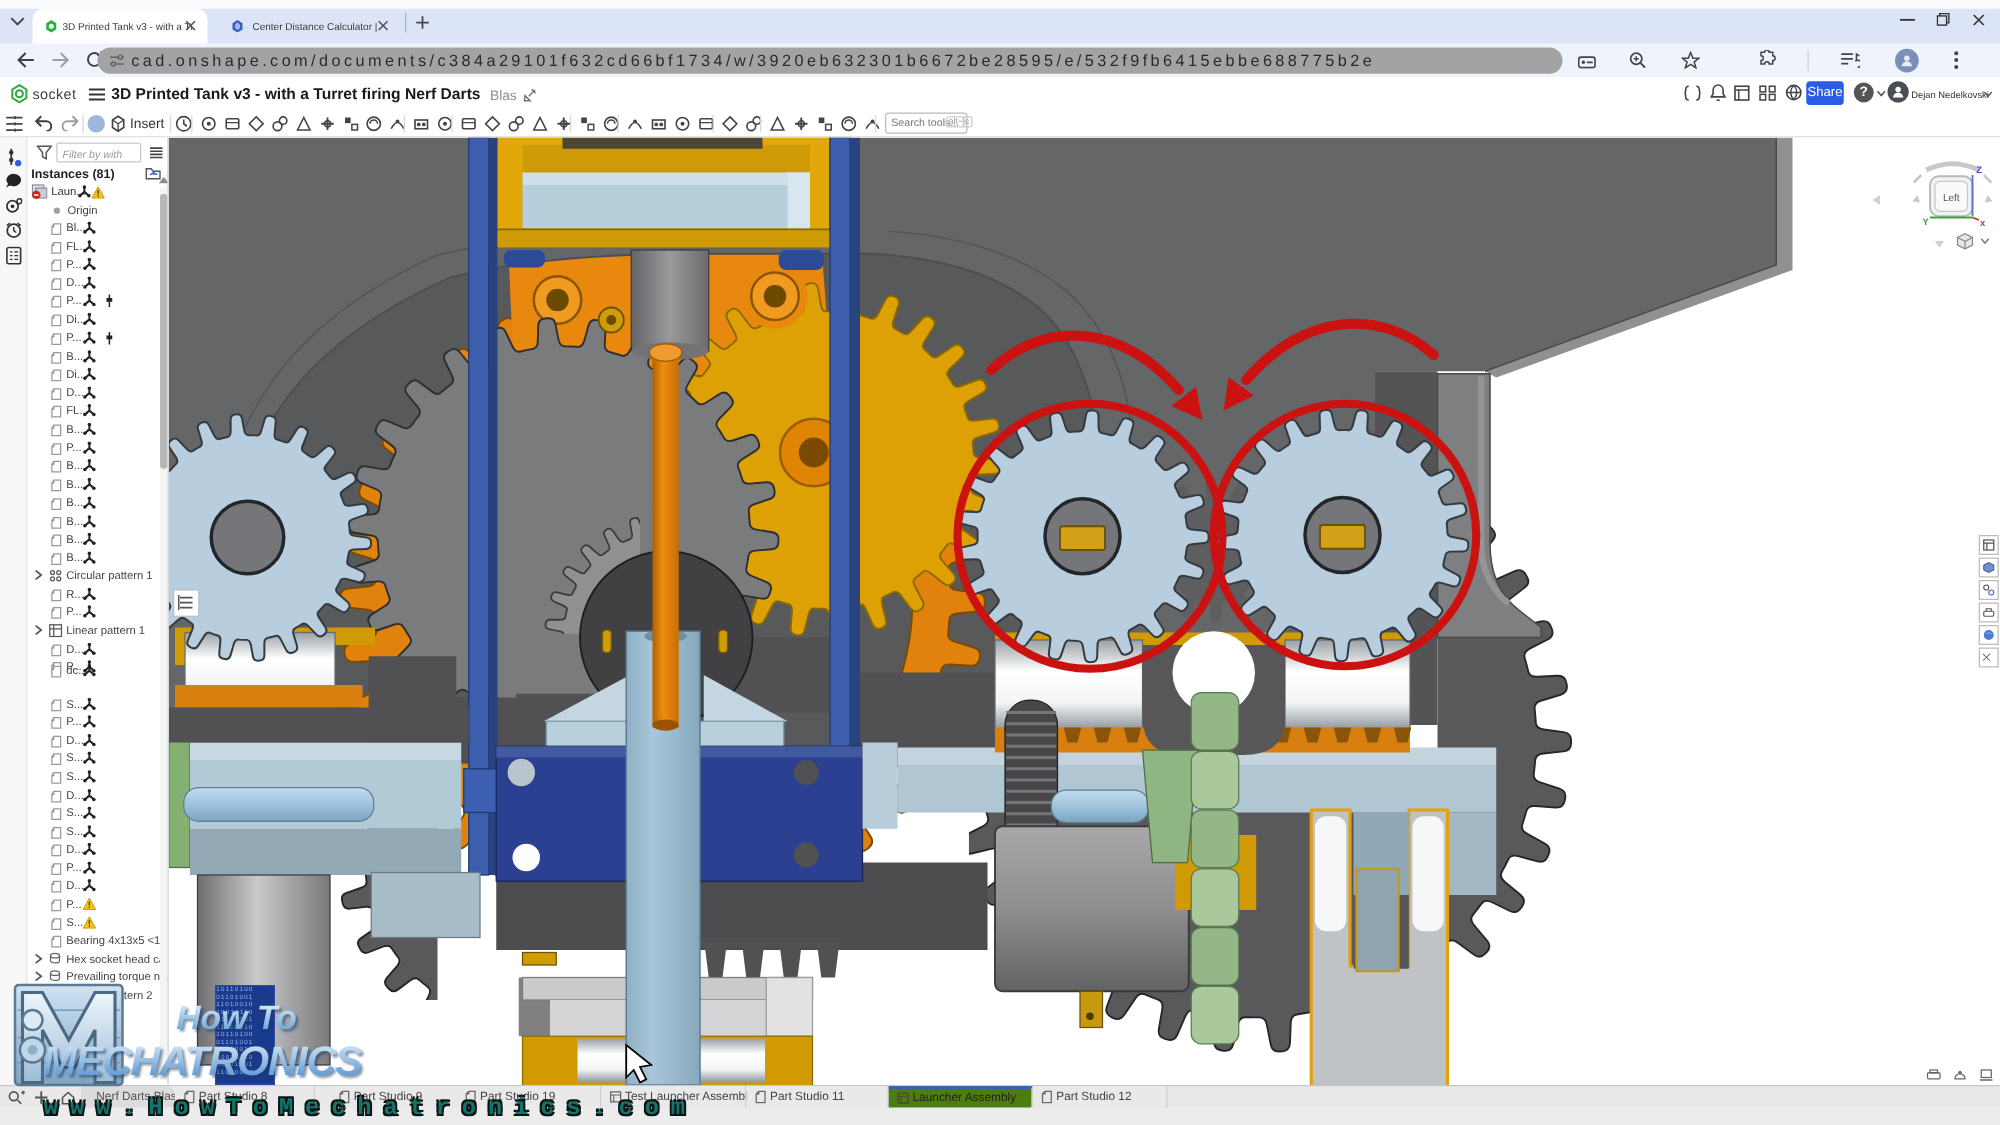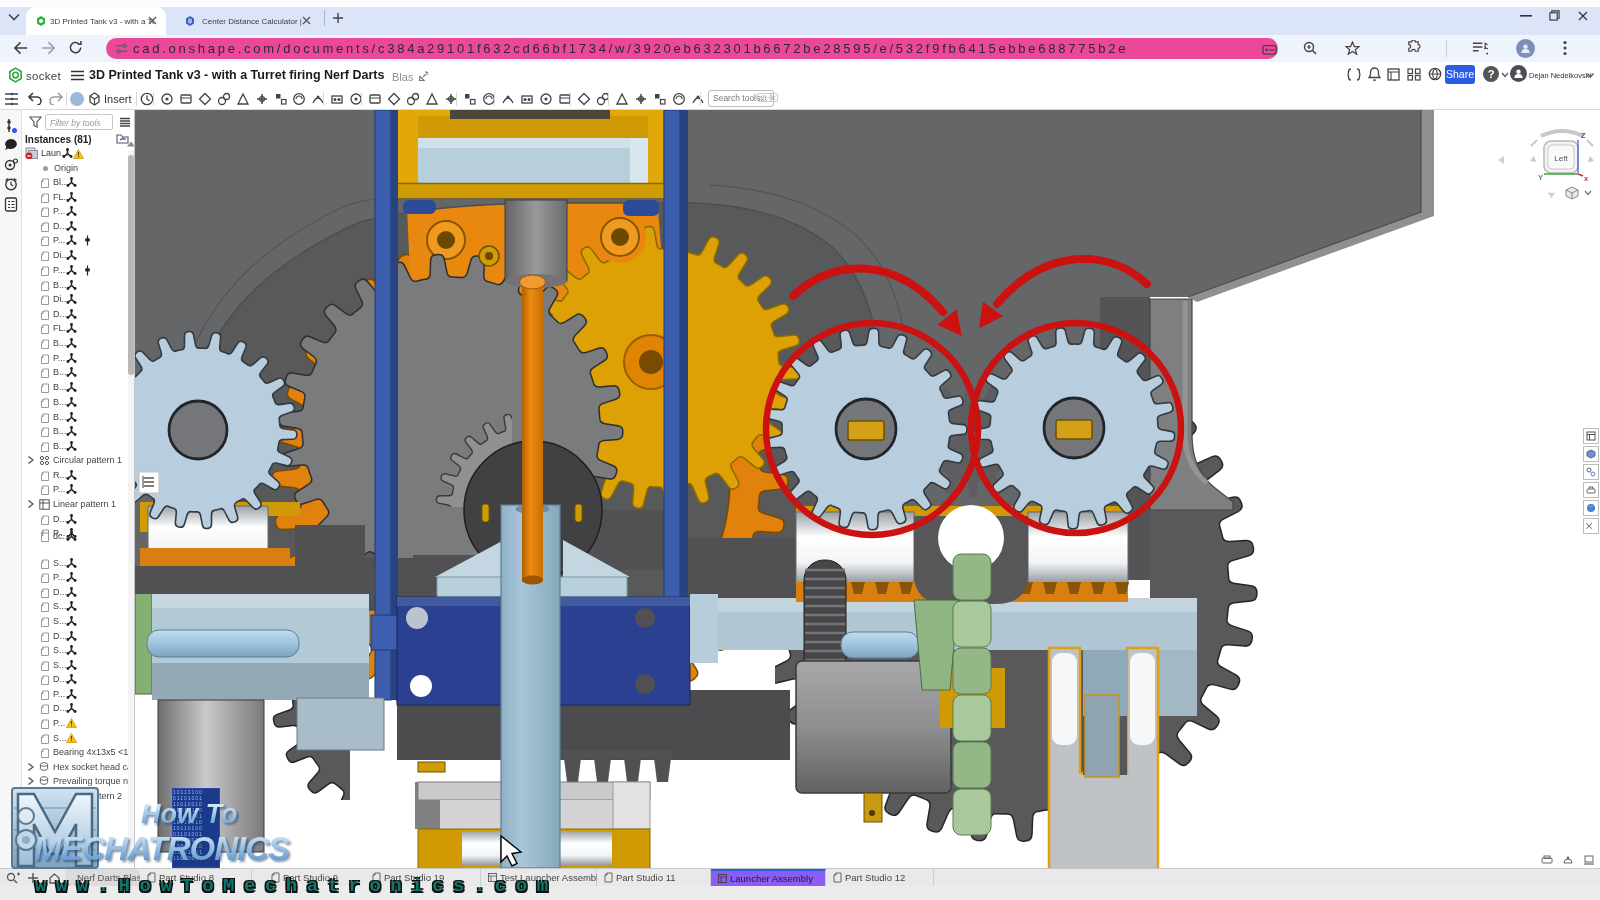--- a/index.html
+++ b/index.html
@@ -4,21 +4,21 @@
 * { margin:0; padding:0; box-sizing:border-box; }
 html,body { width:1600px; height:900px; overflow:hidden; font-family:"Liberation Sans",sans-serif; background:#fff; }
 .abs { position:absolute; }
 
 #tabstrip { position:absolute; left:0; top:0; width:1600px; height:35px; background:#dce5f7; }
 .tab { position:absolute; top:7px; height:28px; border-radius:9px 9px 0 0; font-size:8px; color:#3c4043; }
 #tab1 { left:26px; width:140px; background:#fff; }
 #tab2 { left:172px; width:148px; }
 .tabtxt { position:absolute; left:24px; top:10px; white-space:nowrap; overflow:hidden; width:104px; }
 #addr { position:absolute; left:0; top:35px; width:1600px; height:27px; background:#eef3fc; }
-#pill { position:absolute; left:78px; top:3px; width:1172px; height:21px; background:#ec4899; border-radius:11px;margin-left:28px; }
+#pill { position:absolute; left:78px; top:3px; width:1172px; height:21px; background:#a3a3a3; border-radius:11px; }
 #pill span { position:absolute; left:27px; top:3px; font-size:13px; color:#2a2a2a; letter-spacing:2.75px; }
 
 #oshead { position:absolute; left:0; top:62px; width:1600px; height:26px; background:#fff; }
 #ostool { position:absolute; left:0; top:88px; width:1600px; height:22px; background:#fff; border-bottom:1px solid #d9d9d9; }
 .tbi { position:absolute; top:4px; }
 
 #lstrip { position:absolute; left:0; top:110px; width:22px; height:758px; background:#f7f7f7; border-right:1px solid #e0e0e0; }
 #lpanel { position:absolute; left:22px; top:110px; width:113px; height:758px; background:#fff; border-right:1px solid #c4c4c4; overflow:hidden; }
 .trow { position:absolute; left:0; width:113px; height:13px; font-size:9px; color:#444; }
 .tl { position:absolute; top:1px; white-space:nowrap; }
@@ -355,21 +355,21 @@
       <rect x="1.5" y="1" width="11" height="13" rx="1.5" fill="none" stroke="#333" stroke-width="1.3"></rect>
       <path d="M4,4.5 h2 M4,7.5 h2 M4,10.5 h2 M7.5,4.5 h3 M7.5,7.5 h3 M7.5,10.5 h3" stroke="#333" stroke-width="1.1"></path>
     </svg>
 </div>
 
 <div id="lpanel">
  <svg class="abs" style="left:7px;top:6px" width="13" height="12" viewBox="0 0 13 12">
       <path d="M1,1 H12 L8,6 V11 L5,9.5 V6 Z" fill="none" stroke="#555" stroke-width="1.2"></path>
     </svg>
  <div class="abs" style="left:23px;top:4px;width:68px;height:16px;border:1px solid #c8c8c8;border-radius:2px"></div>
- <span class="abs" style="left:28px;top:8px;font-size:8.5px;color:#999;font-style:italic">Filter by tools</span>
+ <span class="abs" style="left:28px;top:8px;font-size:8.5px;color:#999;font-style:italic">Filter by with</span>
  <svg class="abs" style="left:97px;top:7px" width="12" height="11" viewBox="0 0 12 11">
       <path d="M1,1.5 h10 M1,4 h10 M1,6.5 h10 M1,9 h10" stroke="#444" stroke-width="1.3"></path>
     </svg>
  <span class="abs" style="left:3px;top:24px;font-size:10px;font-weight:bold;color:#222">Instances (81)</span>
  <svg class="abs" style="left:94px;top:23px" width="13" height="11" viewBox="0 0 13 11">
       <path d="M1,2 h4 l1.5,2 H12 v6 H1 Z" fill="none" stroke="#555" stroke-width="1.1"></path>
       <path d="M4,7 l3,-2 v1.2 h3" fill="none" stroke="#2b5ce6" stroke-width="1.2"></path>
     </svg>
  <div class="abs" style="left:0;top:36px;width:113px;height:722px">
       <div class="trow" style="top:1px">
@@ -1546,21 +1546,21 @@
       </svg>
       <span class="tx">Test Launcher Assembly</span>
     </div>
  <div class="btab" style="left:597px;width:114px">
       <svg class="ic" width="11" height="11" viewBox="0 0 11 11">
         <path d="M2,3 L4,1 h5 v9 h-7 Z" fill="none" stroke="#666" stroke-width="1"></path>
         <path d="M4,1 v2 h-2" fill="none" stroke="#666" stroke-width="1"></path>
       </svg>
       <span class="tx">Part Studio 11</span>
     </div>
- <div class="btab" style="left:711px;width:115px;background:#8b5cf6;border-top:2px solid #2b5ce6">
+ <div class="btab" style="left:711px;width:115px;background:#4d7c0f;border-top:2px solid #2b5ce6">
       <svg class="ic" style="top:2px" width="11" height="11" viewBox="0 0 11 11">
         <rect x="1.5" y="1.5" width="8" height="8" fill="none" stroke="#444" stroke-width="1"></rect>
         <path d="M1.5,4 h8 M4,4 v5.5" stroke="#444" stroke-width="0.9"></path>
       </svg>
       <span class="tx" style="top:2px;color:#222">Launcher Assembly</span>
     </div>
  <div class="btab" style="left:826px;width:108px">
       <svg class="ic" width="11" height="11" viewBox="0 0 11 11">
         <path d="M2,3 L4,1 h5 v9 h-7 Z" fill="none" stroke="#666" stroke-width="1"></path>
         <path d="M4,1 v2 h-2" fill="none" stroke="#666" stroke-width="1"></path>

